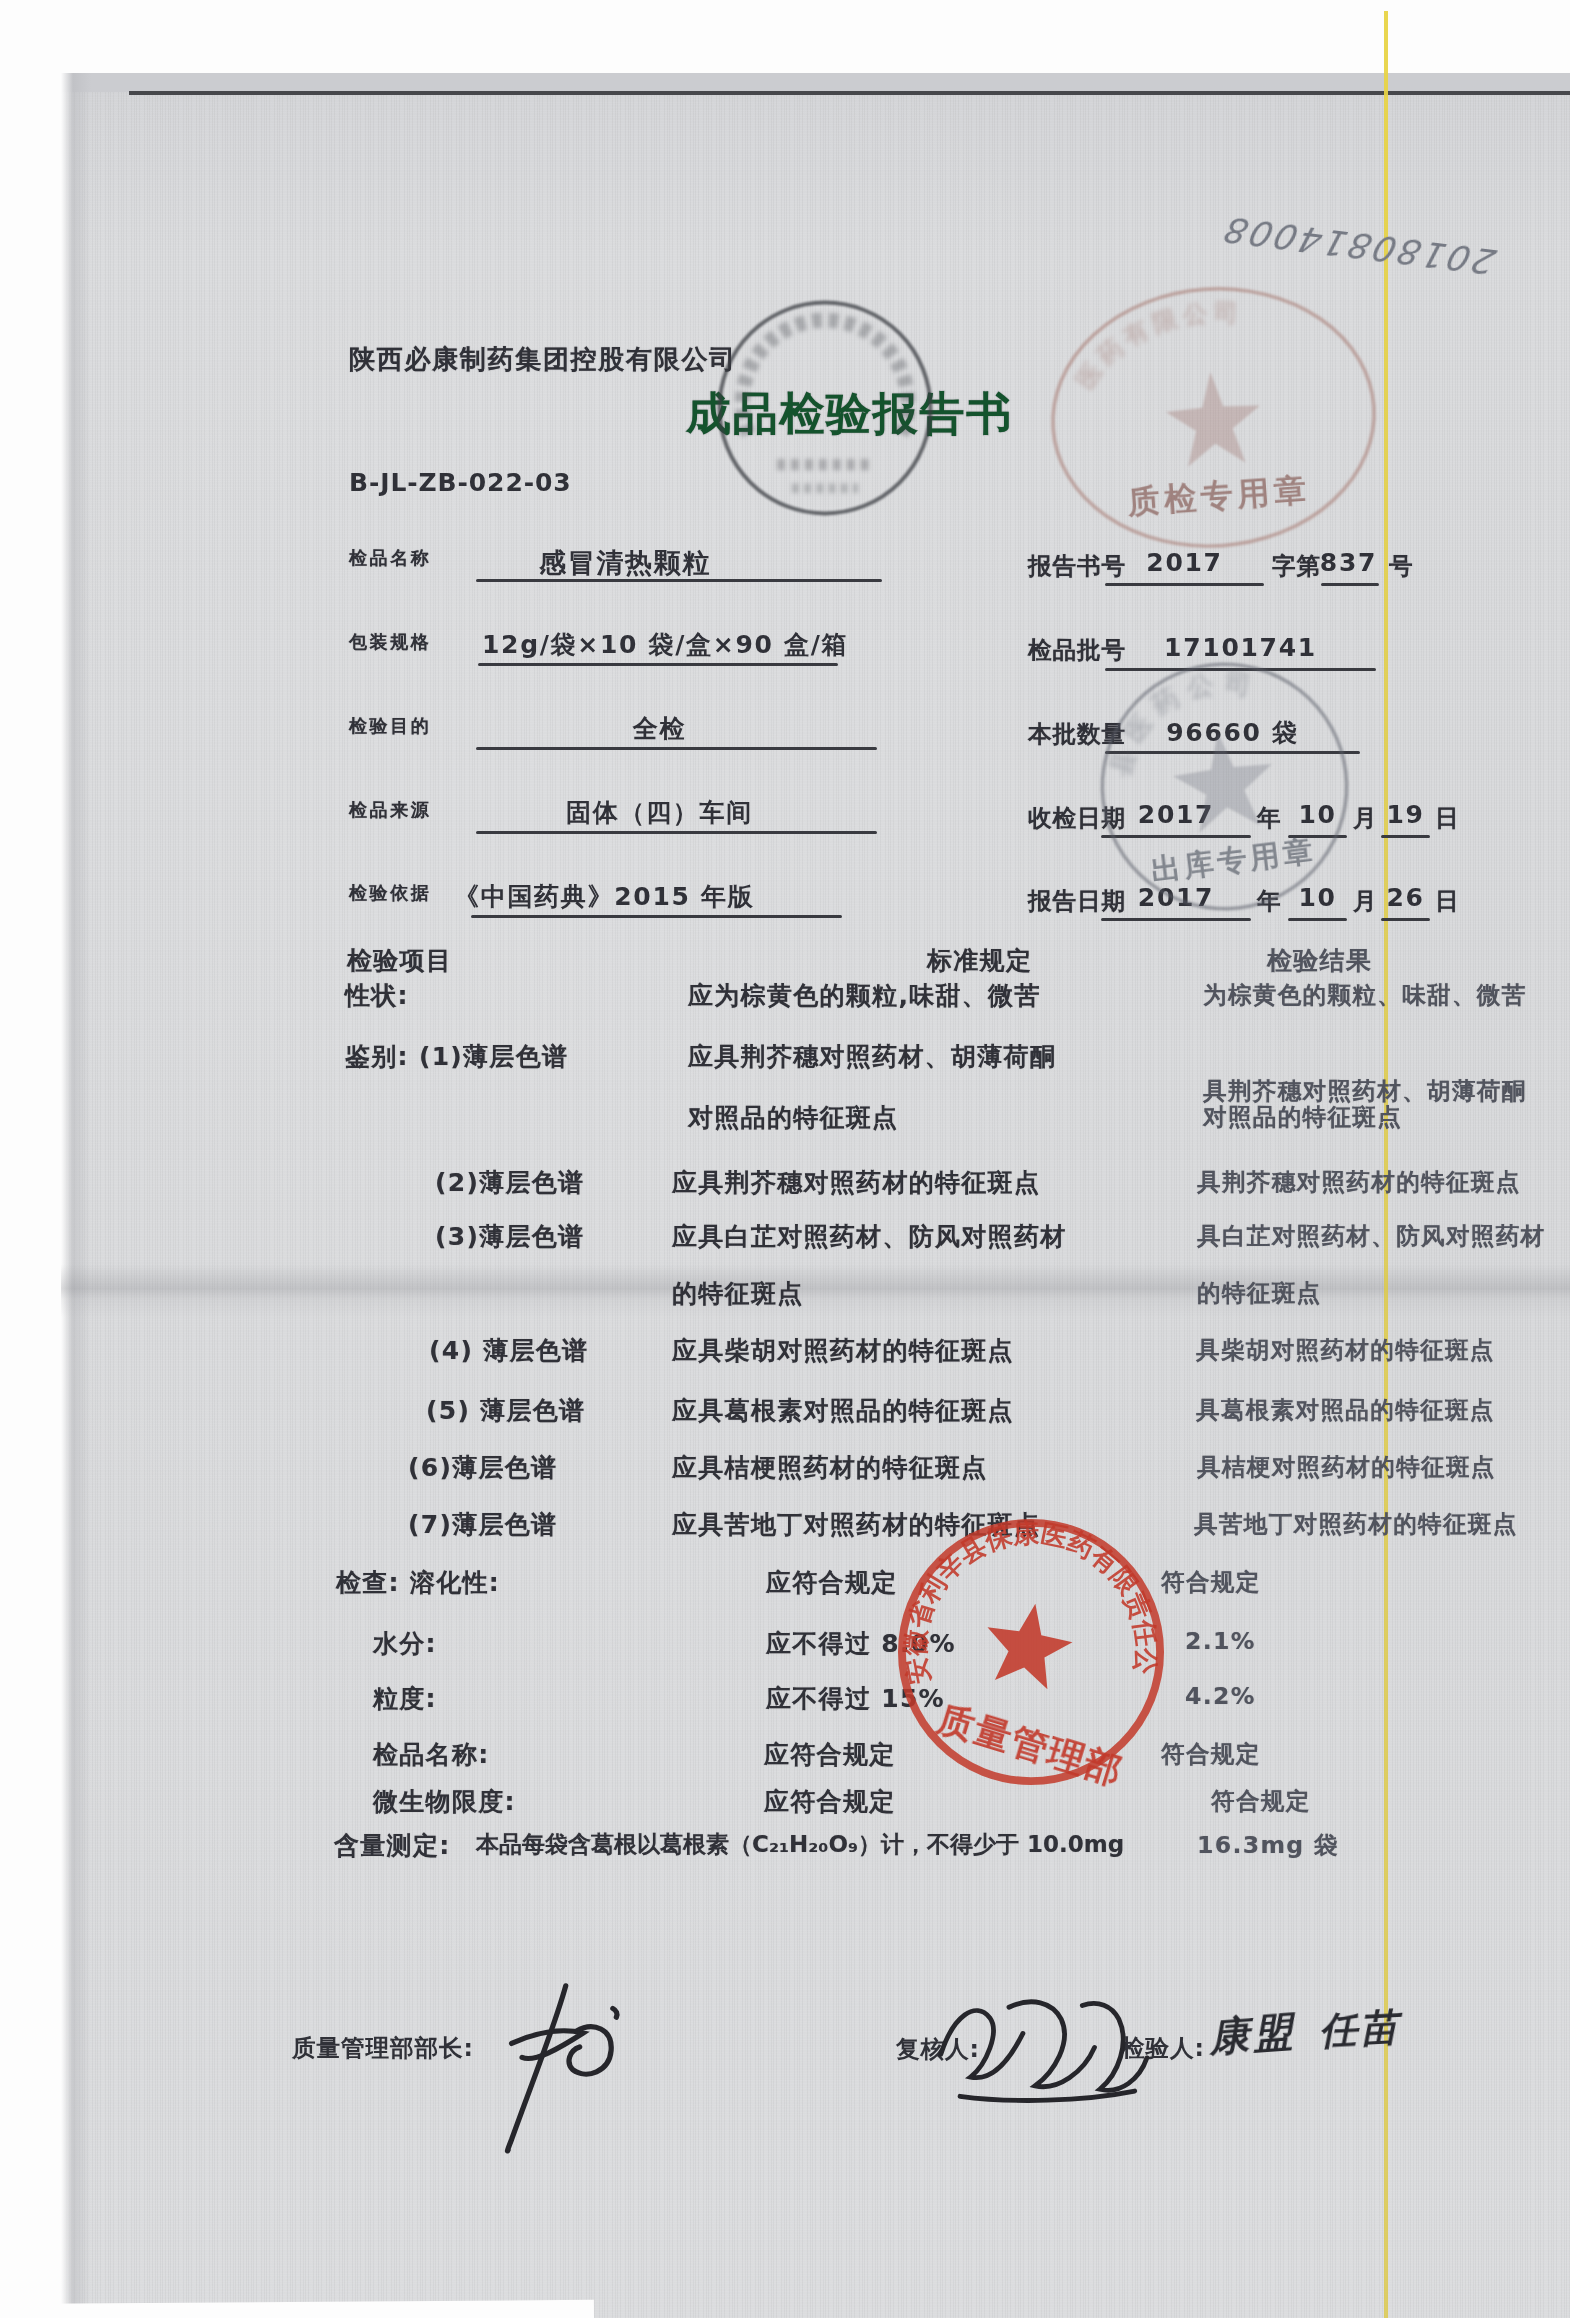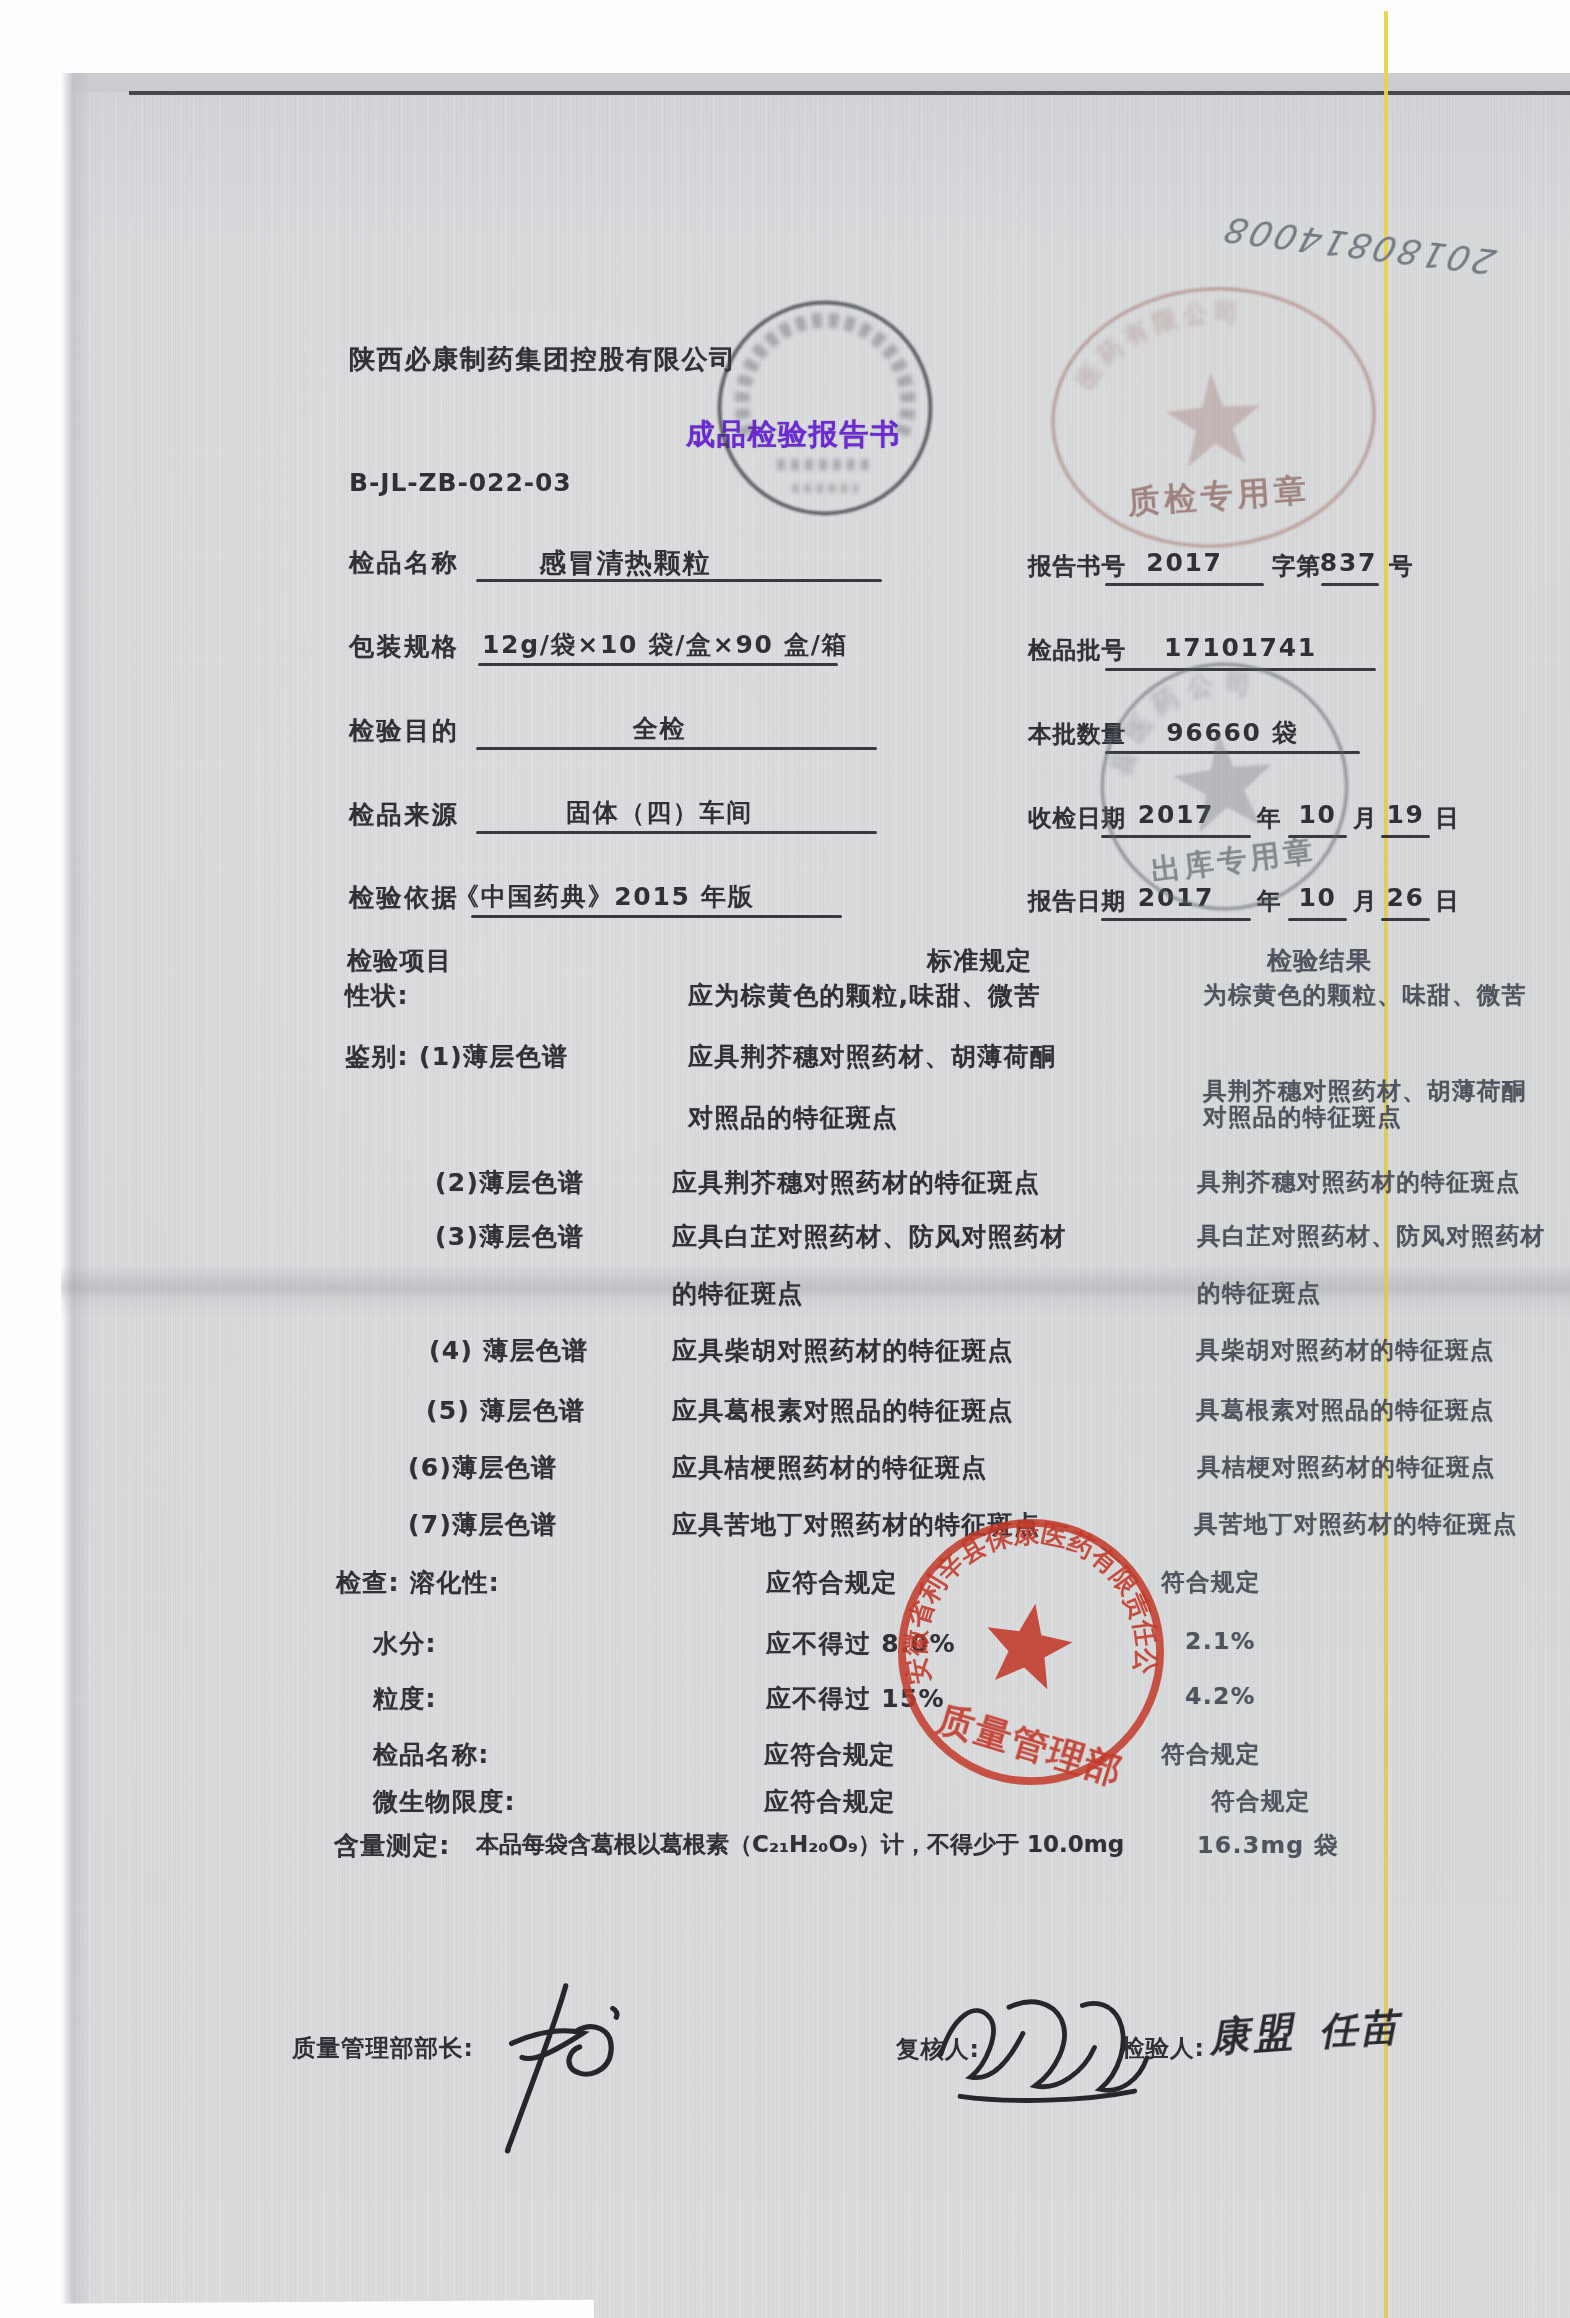--- a/index.html
+++ b/index.html
@@ -15,21 +15,21 @@
   #paper-left-shade{position:absolute;left:61px;top:73px;width:30px;height:2245px;
          background:linear-gradient(90deg, rgba(255,255,255,.95), rgba(185,186,190,.55) 40%, rgba(0,0,0,0));}
   #top-band{position:absolute;left:61px;top:73px;width:1510px;height:19px;background:#cbccd0;}
   #top-line{position:absolute;left:129px;top:91px;width:1442px;height:3.5px;background:#47484c;filter:blur(0.5px);}
   #bottom-white{position:absolute;left:-17.5px;top:2302px;width:611px;height:35px;background:#fdfdfd;transform:rotate(-.4deg);}
   #crease{position:absolute;left:61px;top:1264px;width:1510px;height:54px;
          background:linear-gradient(180deg, rgba(0,0,0,0), rgba(96,97,104,.20) 45%, rgba(140,140,146,.10) 65%, rgba(0,0,0,0));}
   #yellow-line{position:absolute;left:1384px;top:10.5px;width:3.5px;height:2308px;
          background:linear-gradient(180deg, rgba(232,212,70,.95), rgba(224,203,62,.8) 40%, rgba(222,200,60,.75));}
   .t{position:absolute;white-space:nowrap;font-weight:700;color:#303138;}
-  .lbl{font-size:25px;letter-spacing:2.6px;text-shadow:0 0 0.9px rgba(40,40,46,.45);}
+  .lbl{font-size:18px;letter-spacing:2.6px;text-shadow:0 0 0.9px rgba(40,40,46,.45);}
   .rlbl{font-size:23.6px;letter-spacing:0.9px;text-shadow:0 0 0.9px rgba(40,40,46,.45);}
   .val{font-size:25px;letter-spacing:1.7px;}
   .ul{position:absolute;height:2.6px;background:#393a40;filter:blur(0.6px);border-radius:1.7px;}
   .cell{font-size:25px;letter-spacing:1.3px;text-shadow:0 0 0.9px rgba(40,40,46,.35);}
   .c3x{color:#51545e;filter:blur(0.6px);}
   .ctr{text-align:center;}
   .hand{color:#2a2b31;}
   svg{position:absolute;overflow:visible;}
   .smudge{filter:blur(2.2px);opacity:.30;}
 </style>
@@ -42,21 +42,21 @@
   <div id="top-line"></div>
   <div id="paper-left-shade"></div>
   <div id="crease"></div>
   <div id="bottom-white"></div>
   <div id="yellow-line"></div>
 
   <div class="t hand" style="left:1222px;top:225px;font-size:35px;font-style:italic;font-weight:400;color:#767a84;
               letter-spacing:2.6px;transform:rotate(187deg) skewX(-10deg);filter:blur(0.3px);">20180814008</div>
 
   <div class="t" style="left:349px;top:342px;font-size:26px;letter-spacing:1.7px;text-shadow:0 0 0.9px rgba(40,40,46,.5);">陕西必康制药集团控股有限公司</div>
-  <div class="t" style="left:686px;top:415px;font-size:29px;letter-spacing:1.7px;color:#6d28d9;text-shadow:0 0 1.3px rgba(30,30,36,.55);">成品检验报告书</div>
+  <div class="t" style="left:686px;top:384px;font-size:45px;letter-spacing:1.7px;color:#14532d;text-shadow:0 0 1.3px rgba(30,30,36,.55);">成品检验报告书</div>
   <div class="t" style="left:349px;top:468px;font-size:25px;letter-spacing:0.9px;">B-JL-ZB-022-03</div>
 
   <svg style="left:703px;top:286px;" width="244" height="244" viewBox="0 0 280 280">
     <circle cx="140" cy="140" r="121" fill="none" stroke="rgba(58,60,66,.75)" stroke-width="4.5" style="filter:blur(1px);"></circle>
     <path d="M52,170 A95,95 0 1 1 228,170" fill="none" stroke="rgba(62,64,70,.32)" stroke-width="17" stroke-dasharray="11 8" style="filter:blur(2.5px);"></path>
     <path d="M85,205 L195,205" stroke="rgba(62,64,70,.30)" stroke-width="13" stroke-dasharray="9 7" style="filter:blur(2.5px);"></path>
     <path d="M102,232 L178,232" stroke="rgba(62,64,70,.26)" stroke-width="11" stroke-dasharray="8 6" style="filter:blur(2.5px);"></path>
   </svg>
 
   <svg style="left:1030px;top:269px;transform:rotate(-4deg);" width="367" height="297" viewBox="0 0 420 340">

